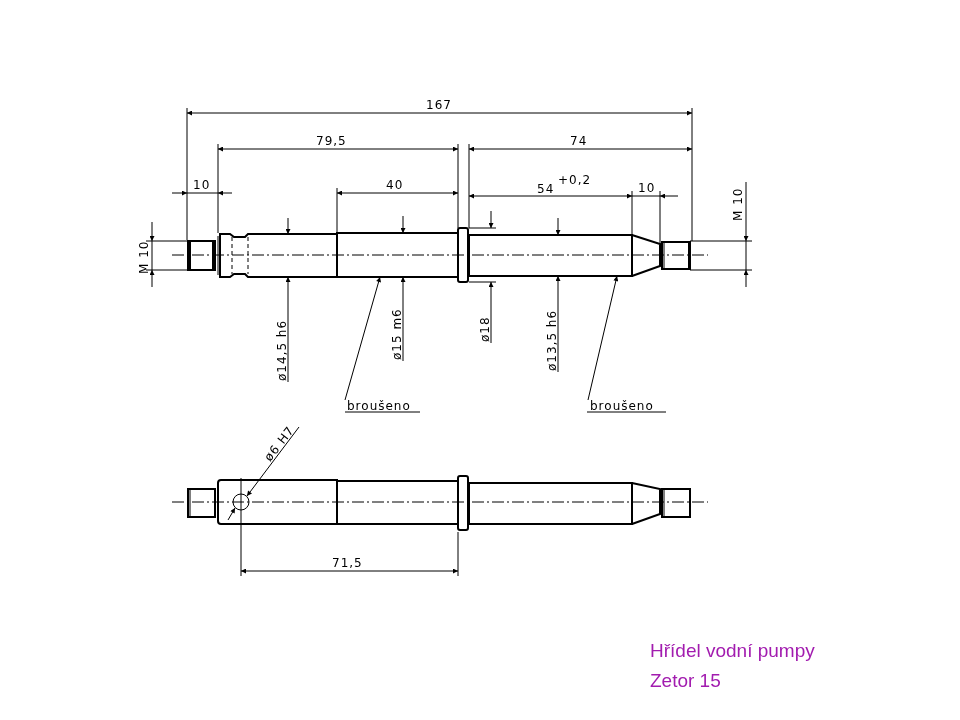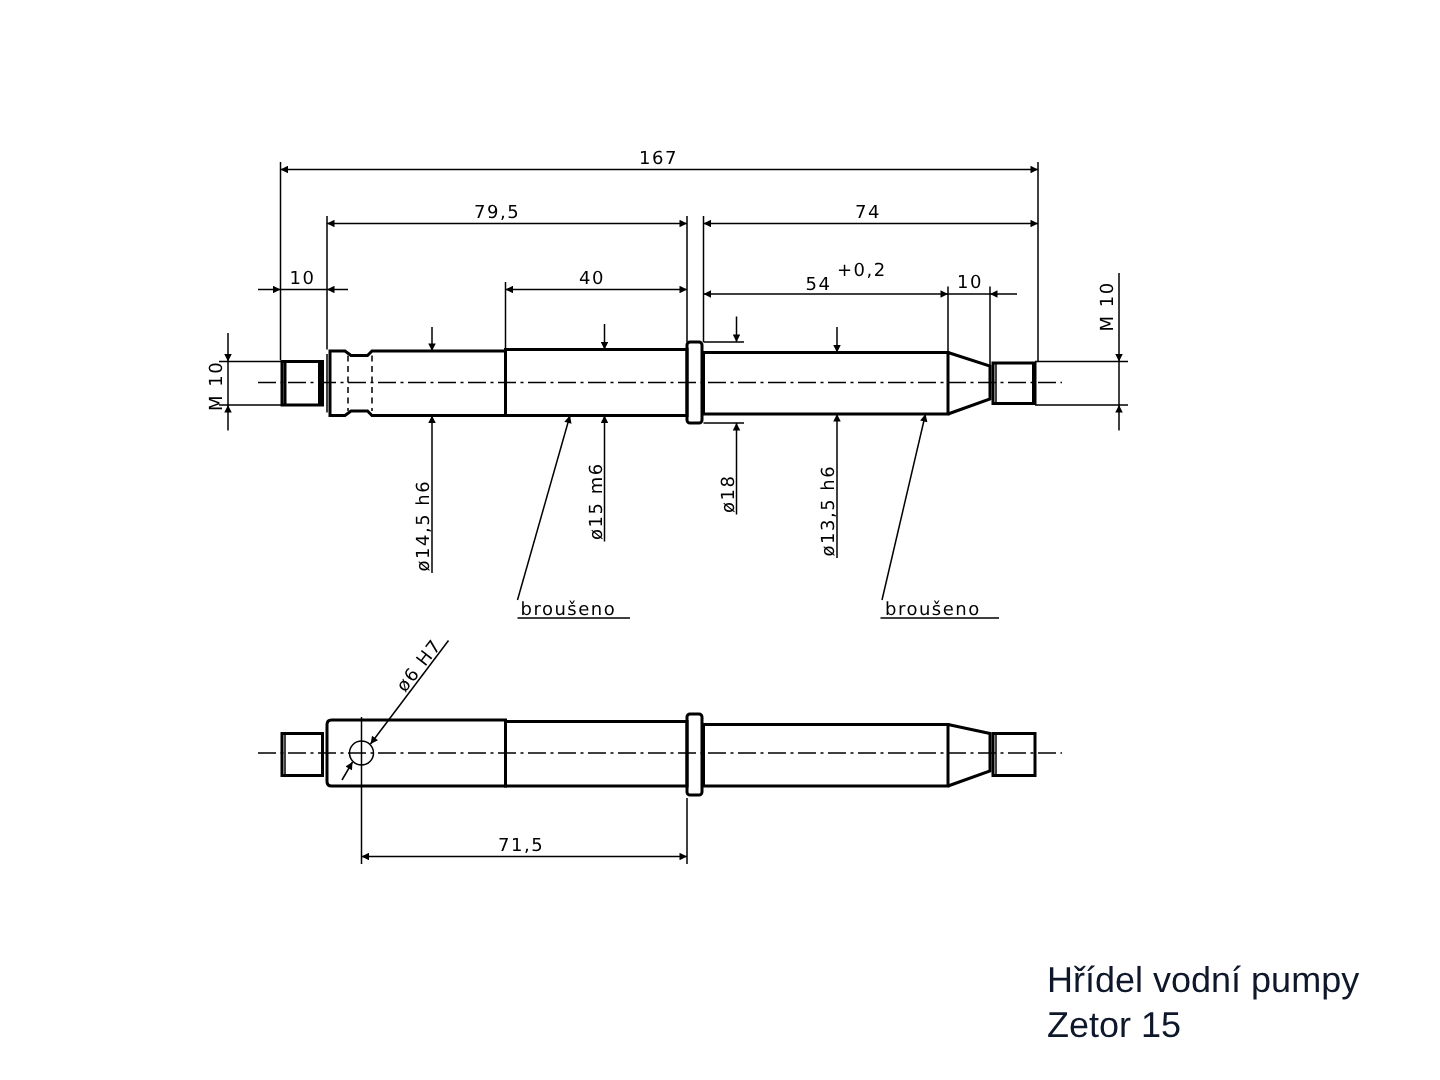--- a/index.html
+++ b/index.html
@@ -3,21 +3,21 @@
 <meta charset="utf-8">
 <style>
   html, body { margin: 0; padding: 0; background: #ffffff; }
   body { width: 960px; height: 720px; position: relative; overflow: hidden; font-family: "DejaVu Sans", sans-serif; }
   #drawing { position: absolute; left: 0; top: 0; width: 960px; height: 720px; }
   .thin { stroke: #000; stroke-width: 1; fill: none; }
   .thick { stroke: #000; stroke-width: 2; fill: none; }
   .center { stroke: #000; stroke-width: 1; fill: none; stroke-dasharray: 12 3 2 3; }
   .hidden { stroke: #000; stroke-width: 1; fill: none; stroke-dasharray: 4 3; }
   .dimtxt { font-family: "DejaVu Sans", sans-serif; font-size: 12px; fill: #000; letter-spacing: 1px; }
-  .caption { position: absolute; left: 650px; font-family: "Liberation Sans", sans-serif; font-size: 24px; color: #0f172a; margin-left: 48px; }
+  .caption { position: absolute; left: 650px; font-family: "Liberation Sans", sans-serif; font-size: 19px; color: #a21caf; }
   #cap1 { top: 640px; }
   #cap2 { top: 670px; }
 </style>
 </head>
 <body>
 
 <svg id="drawing" viewBox="0 0 960 720" xmlns="http://www.w3.org/2000/svg">
   <defs>
     <marker id="arr" viewBox="0 0 10 10" refX="10" refY="5" markerWidth="9" markerHeight="5" orient="auto-start-reverse" markerUnits="userSpaceOnUse">
       <path d="M0,0 L10,5 L0,10 z" fill="#000"></path>

